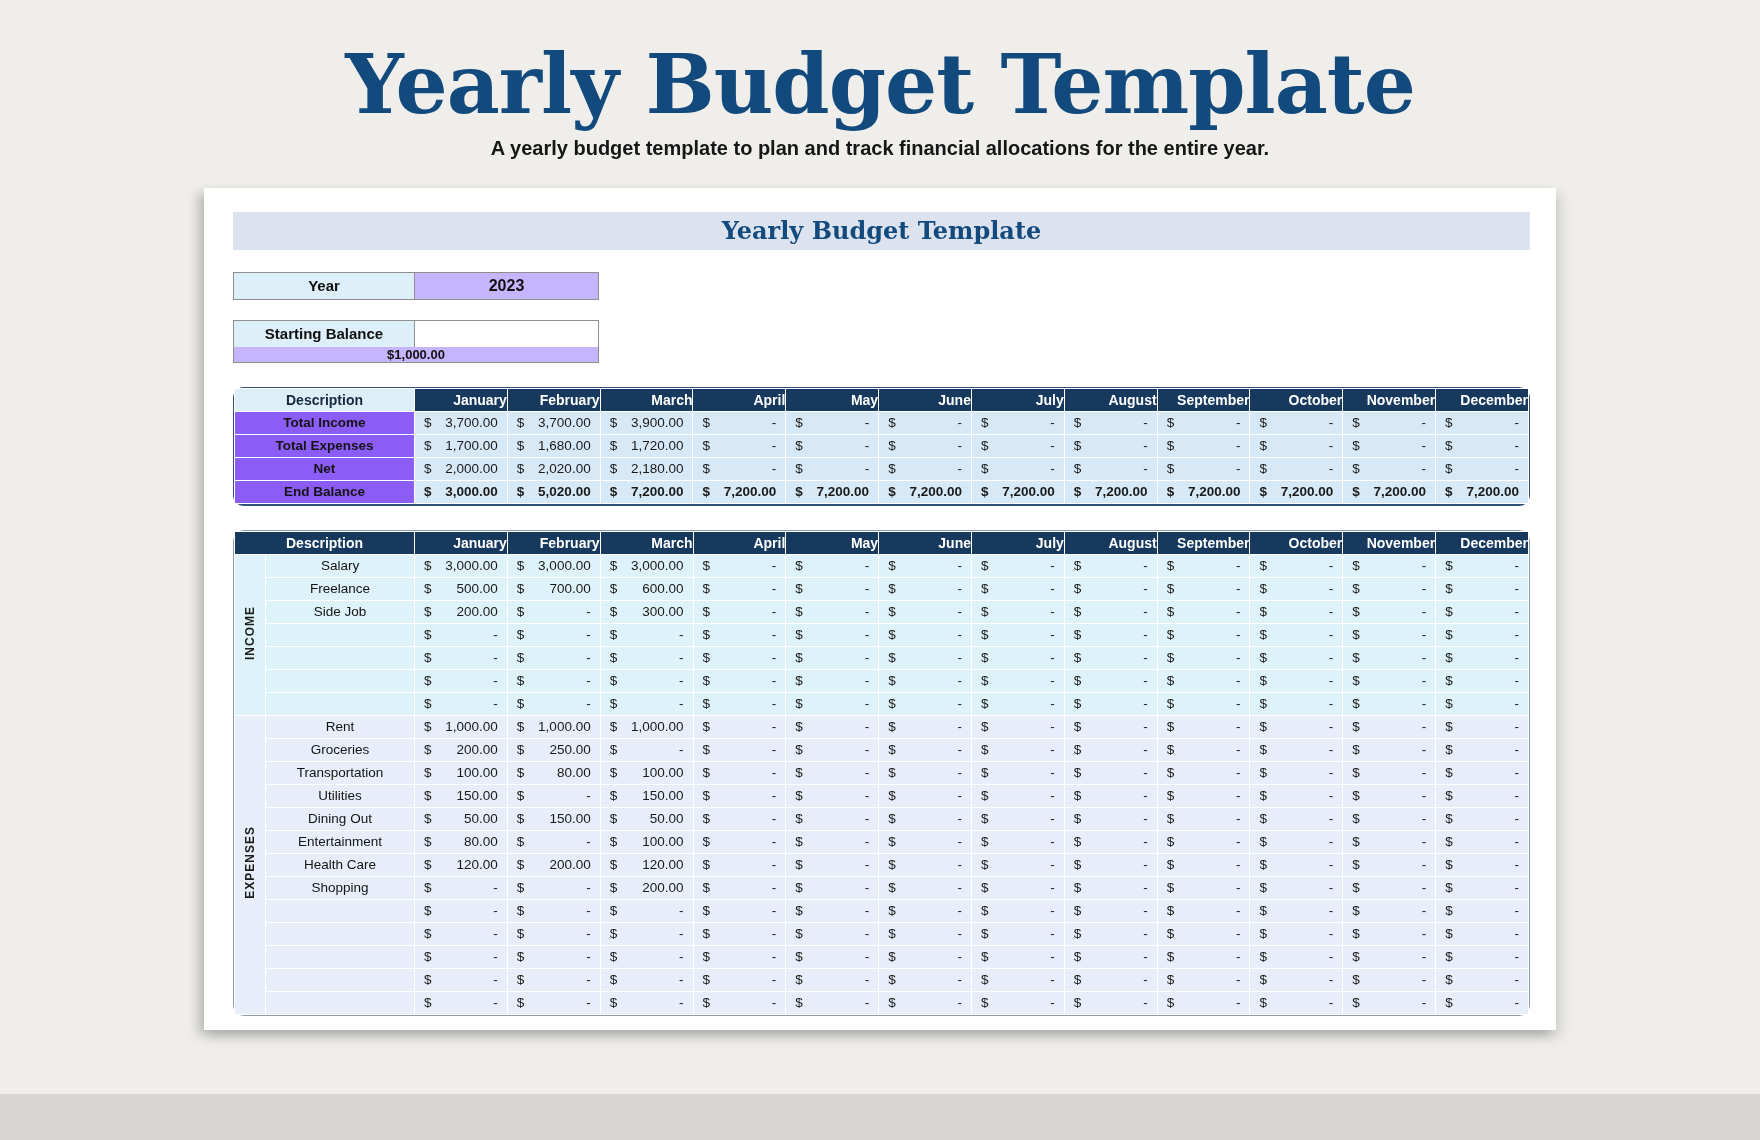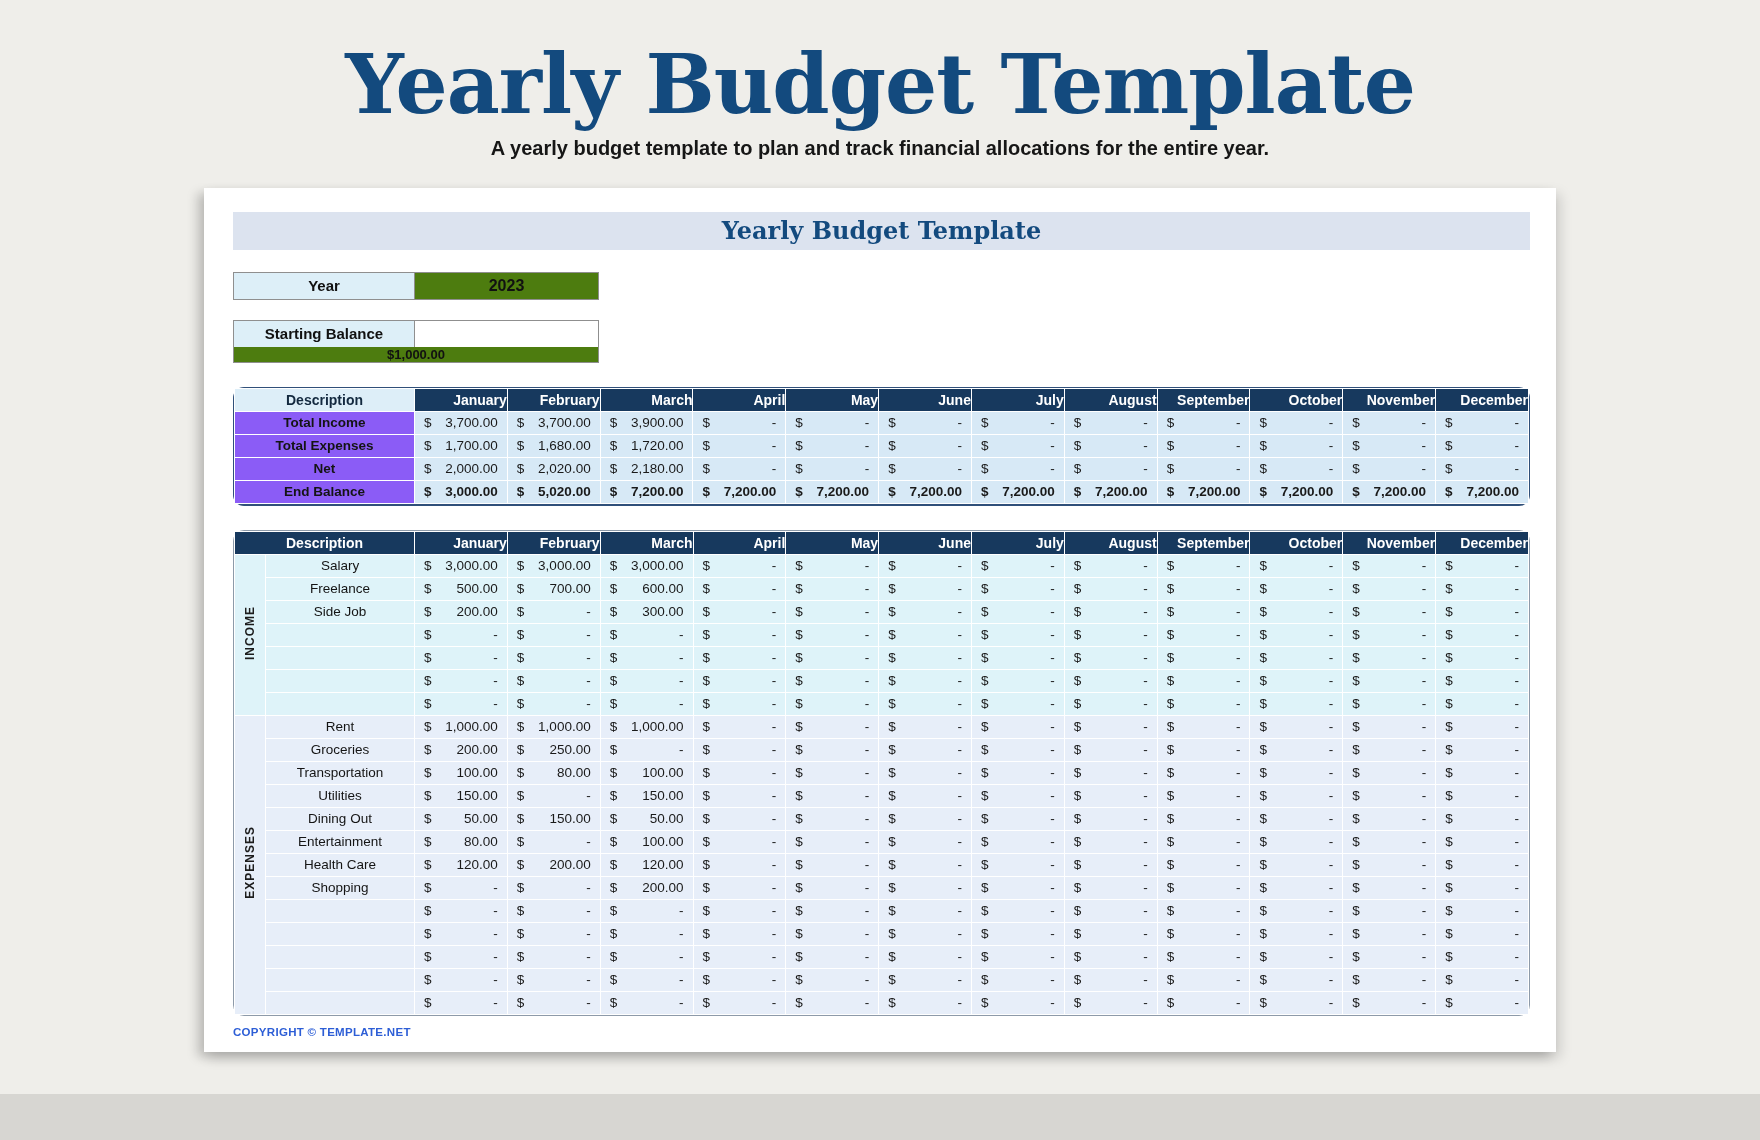--- a/index.html
+++ b/index.html
@@ -34,21 +34,21 @@
     font-family:"DejaVu Serif", serif;font-weight:bold;font-size:24px;color:#134a7e;
   }
 
   .kv{display:flex;margin-top:22px;border:1.5px solid #8f8f8f;width:366px;box-sizing:border-box;}
   .kv .kv-label{
     width:180px;background:#ddeff8;border-right:1.5px solid #8f8f8f;
     display:flex;align-items:center;justify-content:center;
     font-weight:bold;font-size:15px;color:#111;height:26px;
   }
   .kv .kv-value{
-    flex:1;background:#4d7c0f;display:flex;align-items:center;justify-content:center;
+    flex:1;background:#c4b5fd;display:flex;align-items:center;justify-content:center;
     font-weight:bold;font-size:16px;color:#111;height:26px;
   }
   .kv.sb{margin-top:20px;flex-direction:column;}
   .kv.sb .kv-value{font-size:13px;}
 
   .tbl-wrap{margin-top:24px;border-radius:11px;}
   .tbl-wrap.sum{border:1px solid #30507a;border-bottom-width:2.5px;}
   .tbl-wrap.det{border:1px solid #8d9aa9;}
   table{border-collapse:collapse;table-layout:fixed;width:100%;}
   th,td{border:1.5px solid #ffffff;padding:0;height:23px;box-sizing:border-box;}
@@ -1975,17 +1975,16 @@
                 <div class="ai">
                   <span class="cur">$</span>
                   <span class="val">-</span>
                 </div>
               </td>
             </tr>
           </tbody>
         </table>
     </div>
 
-    <div class="copyright">COPYRIGHT © TEMPLATE.NET</div>
   </div>
 </div>
 
 <div class="bottom-band"></div>
 
 </body></html>

